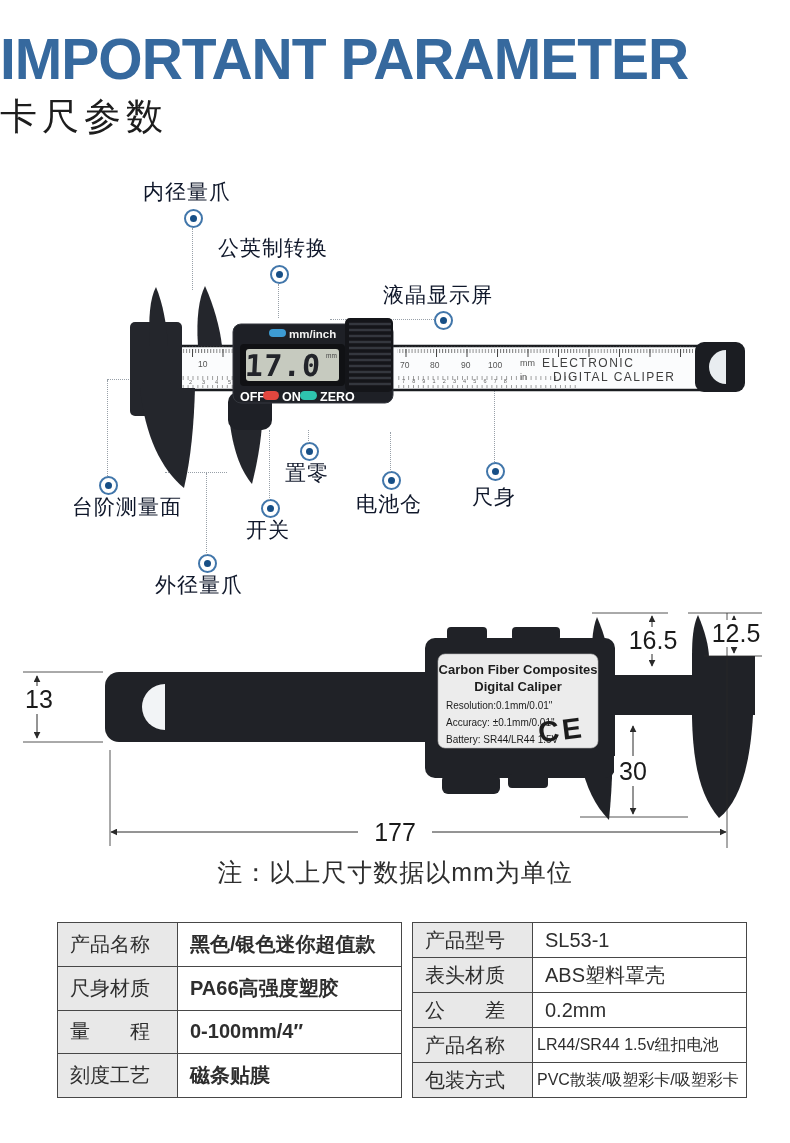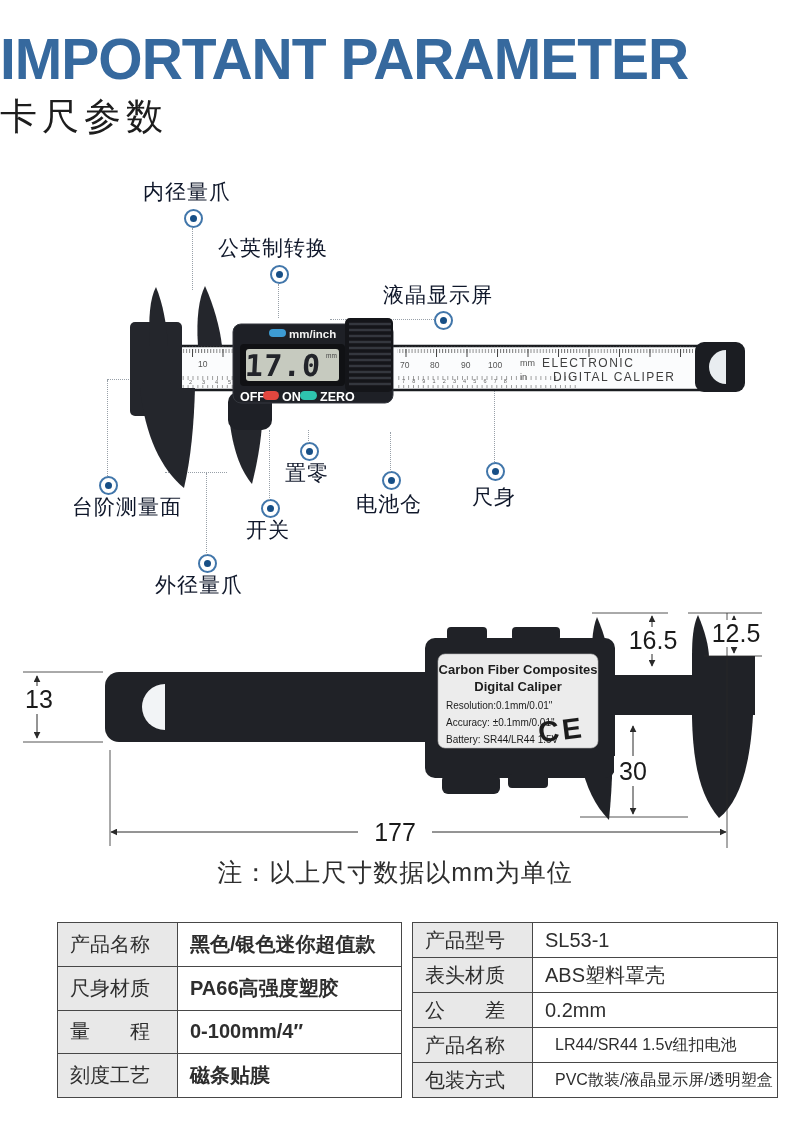--- a/index.html
+++ b/index.html
@@ -17,21 +17,21 @@
   .hline{position:absolute;height:0;border-top:1px dotted #98a0a8;}
   .note{position:absolute;left:0;top:856px;width:790px;text-align:center;
         font-size:25px;color:#2e2e2e;letter-spacing:1px;}
   .spec{position:absolute;left:57px;top:922px;display:flex;gap:10px;}
   .spec table{border-collapse:collapse;}
   .spec td{border:1px solid #474747;height:34px;font-size:20px;color:#2e2e2e;
            padding:0 4px 0 12px;white-space:nowrap;vertical-align:middle;}
   .spec td.k{background:#e8e8e8;width:103px;min-width:103px;}
   .spec td.v1{width:207px;min-width:207px;font-weight:bold;}
   .spec td.v2{width:197px;min-width:197px;margin-top:45px;}
-  .spec td.small{font-size:16px;padding-left:22px;}
+  .spec td.small{font-size:16px;padding-left:4px;}
   svg{position:absolute;}
   svg text{font-family:"Liberation Sans","DejaVu Sans",sans-serif;}
   .seg{font-family:"DejaVu Sans Mono",monospace;}
 </style>
 </head>
 <body>
 
 <div id="page">
 
   <div class="title">IMPORTANT PARAMETER</div>
@@ -232,19 +232,19 @@
       <tr>
         <td class="k">公　　差</td>
         <td class="v2">0.2mm</td>
       </tr>
       <tr>
         <td class="k">产品名称</td>
         <td class="v2 small">LR44/SR44 1.5v纽扣电池</td>
       </tr>
       <tr>
         <td class="k">包装方式</td>
-        <td class="v2 small">PVC散装/液晶显示屏/透明塑盒</td>
+        <td class="v2 small">PVC散装/吸塑彩卡/吸塑彩卡</td>
       </tr>
     </tbody>
       </table>
   </div>
 
 </div>
 
 </body></html>

